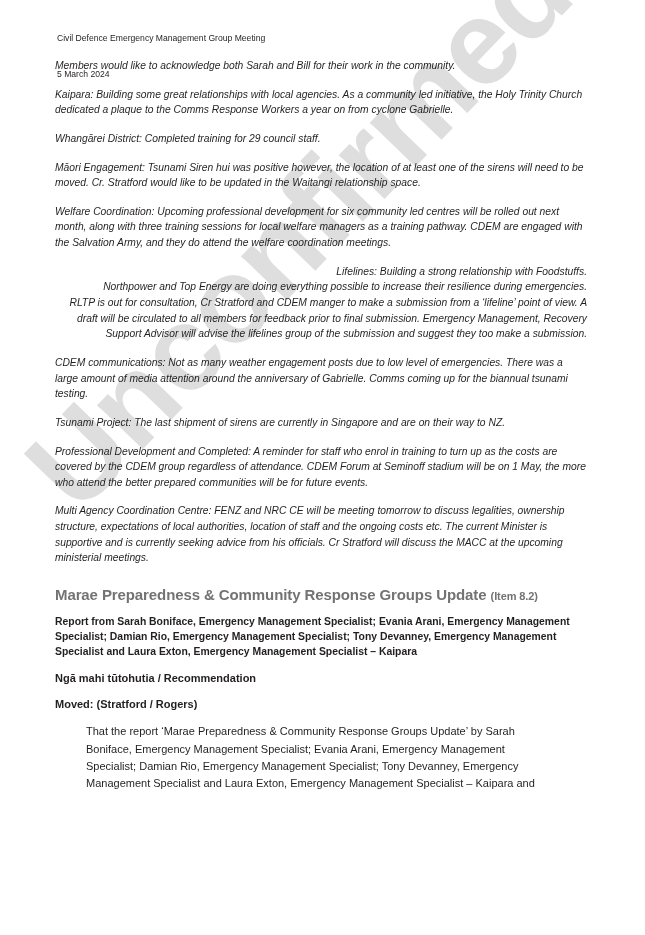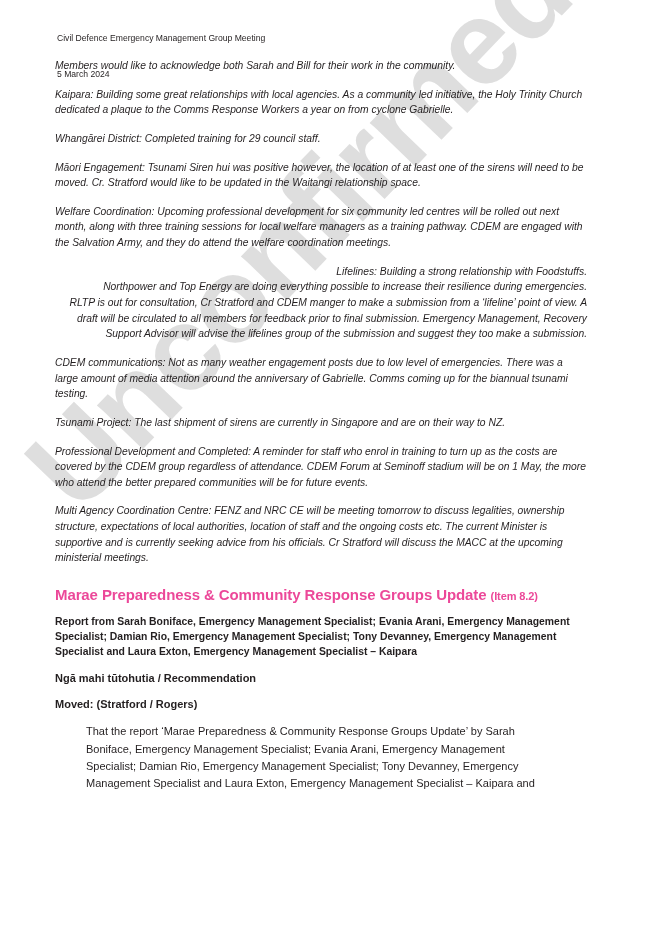--- a/index.html
+++ b/index.html
@@ -87,21 +87,21 @@
   }
 
   
   .para.tight-lines { white-space: normal; text-align: right; }
 
   h1.section-title {
     margin: 19px 0 9px 0;
     font-size: 15px;
     font-weight: 700;
     line-height: 1.3;
-    color: #ec4899;
+    color: #737373;
     letter-spacing: -0.1px;
   }
   h1.section-title .item-ref {
     font-size: 11px;
     font-weight: 700;
   }
 
   p.report-line {
     margin: 0 0 11px 0;
     font-size: 10.4px;

